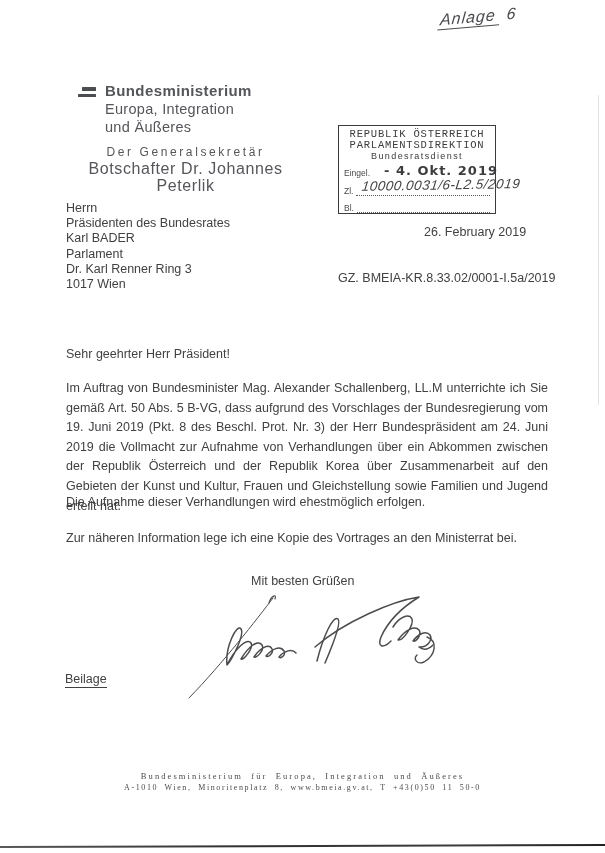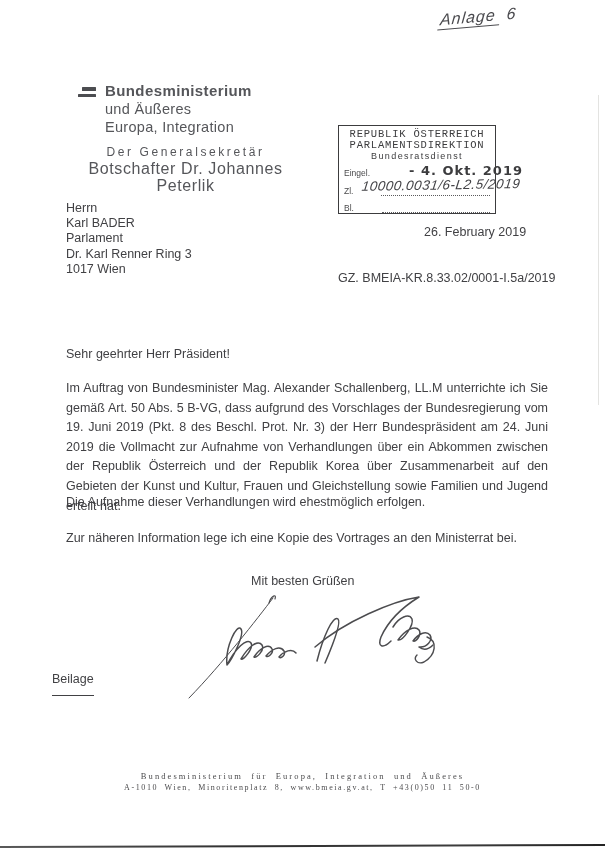--- a/index.html
+++ b/index.html
@@ -41,21 +41,21 @@
   
   .stamp{
     position:absolute;left:338px;top:125px;width:158px;height:89px;
     border:1.6px solid #3c3c3e;
     color:#3c3c3e;
     box-sizing:border-box;
   }
   .stamp-head{text-align:center;padding-top:3px;}
   .stamp-line1,.stamp-line2{font-size:10.5px;letter-spacing:0.8px;line-height:11px;font-family:Liberation Mono, monospace;}
   .stamp-line3{font-size:9px;letter-spacing:1.4px;line-height:10px;}
-  .stamp-row{position:absolute;left:5px;right:5px;display:flex;align-items:flex-end;gap:25px;}
+  .stamp-row{position:absolute;left:5px;right:5px;display:flex;align-items:flex-end;}
   .row-eingel{top:37px;}
   .row-zl{top:59px;}
   .row-bl{top:76px;}
   .stamp-label{font-size:8.5px;color:#4a4a4c;flex:0 0 auto;}
   .stamp-date{font-family:"DejaVu Sans", sans-serif;font-weight:bold;font-size:13px;letter-spacing:1px;margin-left:14px;white-space:nowrap;}
   .dotline{flex:1 1 auto;border-bottom:1.2px dotted #5a5a5c;height:10px;margin-left:3px;}
   .zl-hand{
     position:absolute;left:18px;top:-8px;width:210px;
     font-style:italic;font-size:13.5px;letter-spacing:0.5px;
     transform:skewX(-8deg) rotate(-1deg);
@@ -65,21 +65,21 @@
   .recipient{position:absolute;left:66px;top:201px;font-size:12.5px;line-height:15.2px;}
   .date-line{position:absolute;left:424px;top:225px;font-size:12.5px;}
   .ref-line{position:absolute;left:338px;top:271px;font-size:12.5px;}
   
   .salutation{position:absolute;left:66px;top:347px;font-size:12.5px;}
   .para1{position:absolute;left:66px;top:379px;width:482px;font-size:12.5px;line-height:19.6px;text-align:justify;}
   .para2{position:absolute;left:66px;top:495px;width:482px;font-size:12.5px;}
   .para3{position:absolute;left:66px;top:531px;width:482px;font-size:12.5px;}
   .closing{position:absolute;left:251px;top:574px;font-size:12.5px;}
   .signature{position:absolute;left:165px;top:585px;}
-  .enclosure{position:absolute;left:52px;top:672px;font-size:12.5px;border-bottom:1px solid #414144;padding-bottom:9px;}
+  .enclosure{position:absolute;left:65px;top:672px;font-size:12.5px;border-bottom:1px solid #414144;padding-bottom:1px;}
   
   .footer{
     position:absolute;left:0;top:770px;width:605px;text-align:center;
     font-family:"Liberation Serif", serif;color:#4c4c4e;
   }
   .footer-line1{font-size:8.5px;letter-spacing:2.1px;word-spacing:4px;line-height:12px;}
   .footer-line2{font-size:8px;letter-spacing:1.6px;word-spacing:3px;line-height:11px;}
   
   .scan-bottom-line{
     position:absolute;left:-4px;top:845px;width:613px;height:1.6px;
@@ -101,22 +101,22 @@
   </div>
 
   <div class="letterhead">
     <div class="logo-row">
       <div class="logo-icon">
         <div class="logo-bar top"></div>
         <div class="logo-bar bottom"></div>
       </div>
       <div>
         <div class="ministry-name">Bundesministerium</div>
+        <div class="ministry-sub">Europa, Integration</div>
         <div class="ministry-sub">und Äußeres</div>
-        <div class="ministry-sub">Europa, Integration</div>
       </div>
     </div>
     <div class="sender-block">
       <div class="sender-title">Der Generalsekretär</div>
       <div class="sender-name">Botschafter Dr. Johannes Peterlik</div>
     </div>
   </div>
 
   <div class="stamp">
     <div class="stamp-head">
@@ -134,20 +134,21 @@
       <span class="zl-hand">10000.0031/6-L2.5/2019</span>
     </div>
     <div class="stamp-row row-bl">
       <span class="stamp-label">Bl.</span>
       <span class="dotline"></span>
     </div>
   </div>
 
   <div class="recipient">
     <div>Herrn</div>
+    <div>Präsidenten des Bundesrates</div>
     <div>Karl BADER</div>
     <div>Parlament</div>
     <div>Dr. Karl Renner Ring 3</div>
     <div>1017 Wien</div>
   </div>
 
   <div class="date-line">26. February 2019</div>
   <div class="ref-line">GZ. BMEIA-KR.8.33.02/0001-I.5a/2019</div>
 
   <div class="salutation">Sehr geehrter Herr Präsident!</div>

